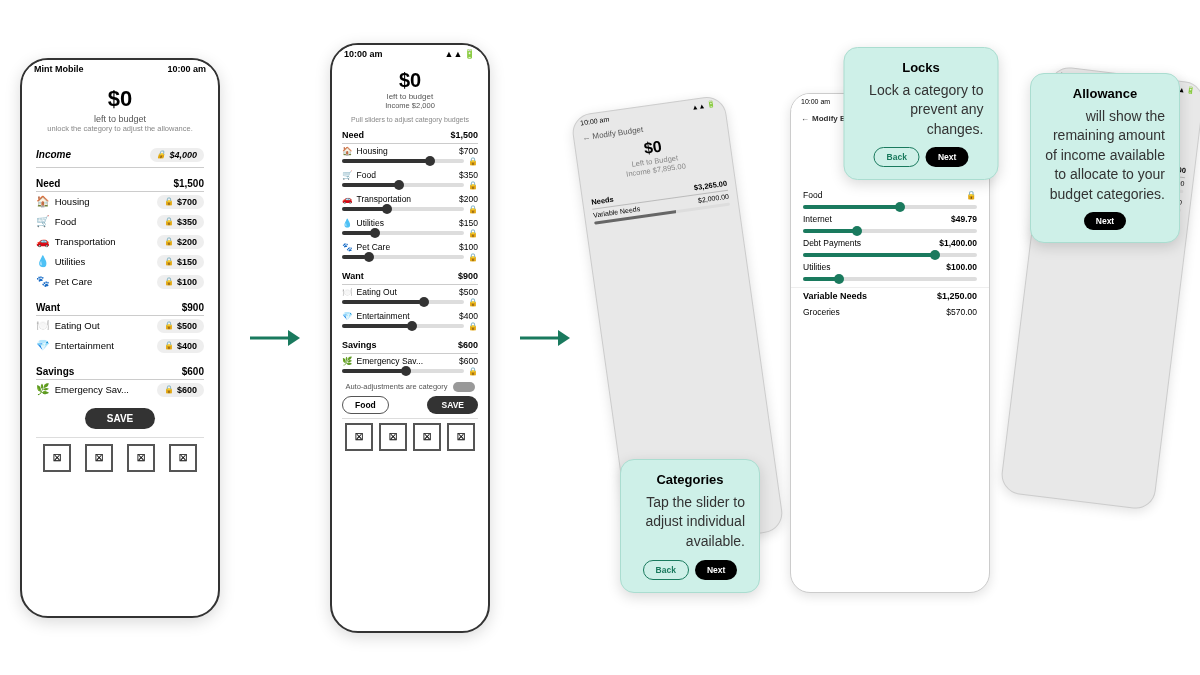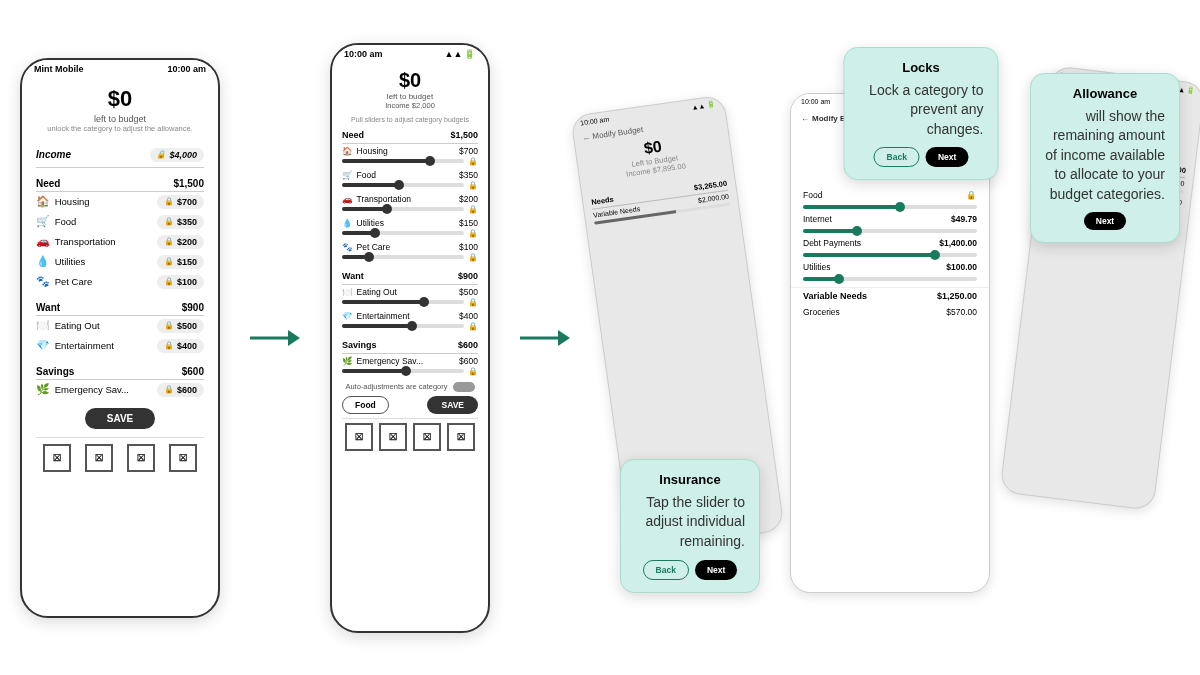--- a/index.html
+++ b/index.html
@@ -1024,22 +1024,22 @@
         <span style="font-size:9px;font-weight:700;">$1,250.00</span>
       </div>
       <div class="card-cat-row">
         <span>Groceries</span>
         <span>$570.00</span>
       </div>
     </div>
   </div>
 
   <div class="tooltip-categories">
-    <div class="tooltip-title">Insurance</div>
-    <div class="tooltip-text">Tap the slider to adjust individual remaining.</div>
+    <div class="tooltip-title">Categories</div>
+    <div class="tooltip-text">Tap the slider to adjust individual available.</div>
     <div class="tooltip-btns">
       <button class="btn-back-tt">Back</button>
       <button class="btn-next-tt">Next</button>
     </div>
   </div>
 
   <div class="tooltip-locks">
     <div class="tooltip-title">Locks</div>
     <div class="tooltip-text">Lock a category to prevent any changes.</div>
     <div class="tooltip-btns">

